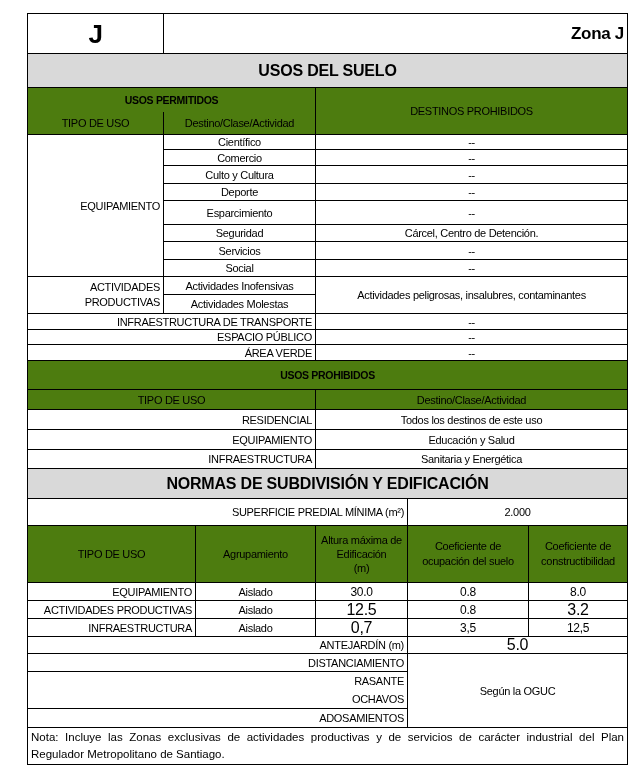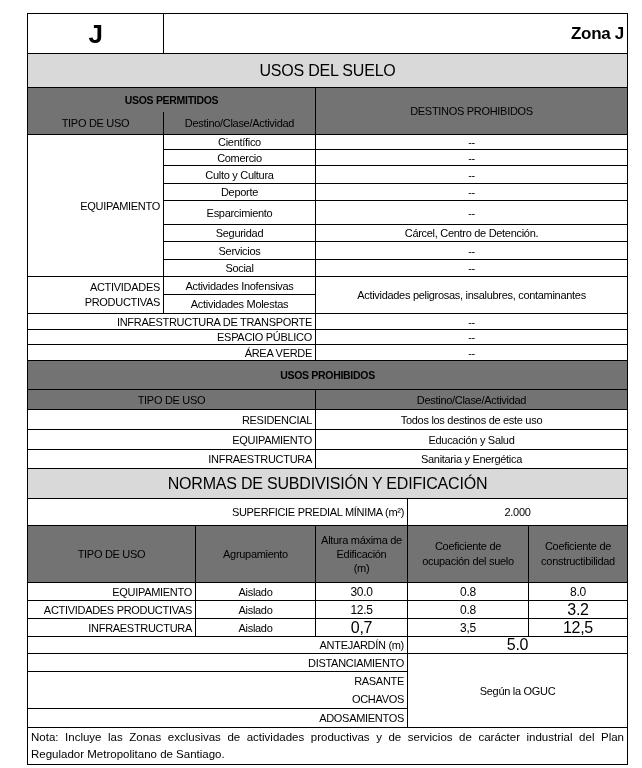--- a/index.html
+++ b/index.html
@@ -4,22 +4,22 @@
 <style>
   html, body { margin: 0; padding: 0; background: #ffffff; }
   body { width: 642px; height: 768px; position: relative; overflow: hidden;
          font-family: "Liberation Sans Narrow", "Liberation Sans", sans-serif; color: #000; }
   .sheet { position: absolute; left: 27px; top: 13px; width: 600px; }
   table { border-collapse: collapse; width: 600px; table-layout: fixed; }
   td { border: 1px solid #000; padding: 0 3px; font-size: 11px; line-height: 12px;
        vertical-align: middle; overflow: hidden; white-space: nowrap; letter-spacing: -0.3px; }
   .c { text-align: center; }
   .l { text-align: right; }
-  .g1 { background: #d9d9d9; }
-  .g2 { background: #737373; }
+  .g1 { background: #d9d9d9; font-weight: bold; }
+  .g2 { background: #4d7c0f; }
   .bold { font-weight: bold; }
   .big { font-size: 16px; letter-spacing: -0.2px; }
   .nb-top { border-top: none; }
   .nb-bot { border-bottom: none; }
   .note { white-space: normal; text-align: justify; font-size: 11.5px; line-height: 17px; padding: 1px 3px; letter-spacing: 0; }
 </style>
 </head>
 <body>
 
 <div class="sheet">
@@ -157,30 +157,30 @@
   <tr style="height:18px">
     <td colspan="2" class="l">EQUIPAMIENTO</td>
     <td class="c">Aislado</td>
     <td class="c" style="font-size:12px">30.0</td>
     <td class="c" style="font-size:12px">0.8</td>
     <td class="c" style="font-size:12px">8.0</td>
   </tr>
   <tr style="height:18px">
     <td colspan="2" class="l">ACTIVIDADES PRODUCTIVAS</td>
     <td class="c">Aislado</td>
-    <td class="c" style="font-size:12px">12.5</td>
+    <td class="c" style="font-size:16px">12.5</td>
     <td class="c" style="font-size:12px">0.8</td>
     <td class="c" style="font-size:16px">3.2</td>
   </tr>
   <tr style="height:18px">
     <td colspan="2" class="l">INFRAESTRUCTURA</td>
     <td class="c">Aislado</td>
     <td class="c" style="font-size:16px">0,7</td>
     <td class="c" style="font-size:12px">3,5</td>
-    <td class="c" style="font-size:16px">12,5</td>
+    <td class="c" style="font-size:12px">12,5</td>
   </tr>
   <tr style="height:17px">
     <td colspan="4" class="l">ANTEJARDÍN (m)</td>
     <td colspan="2" class="c" style="font-size:16px">5.0</td>
   </tr>
   <tr style="height:18px">
     <td colspan="4" class="l">DISTANCIAMIENTO</td>
     <td colspan="2" rowspan="4" class="c">Según la OGUC</td>
   </tr>
   <tr style="height:18px">

